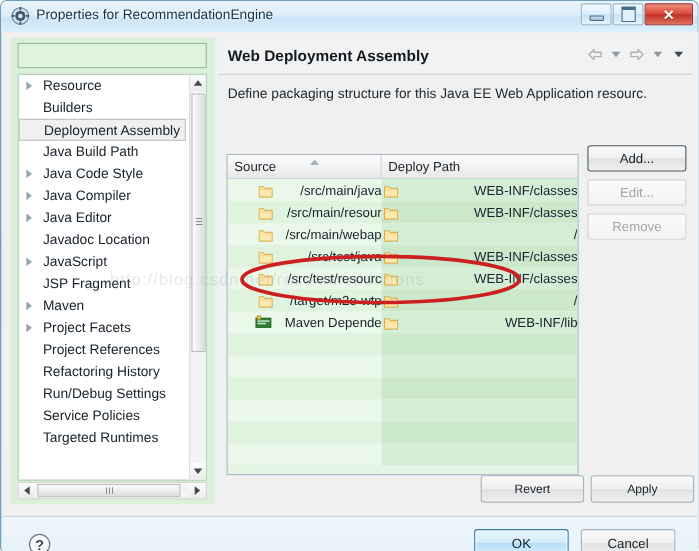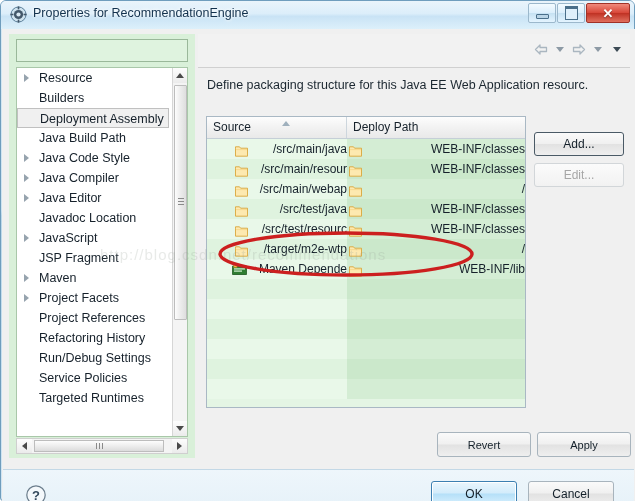--- a/index.html
+++ b/index.html
@@ -163,21 +163,21 @@
   .chev{width:0;height:0;border-top:5px solid #8d9aa5;
      border-left:4px solid transparent;border-right:4px solid transparent;}
   .chev.dark{border-top-color:#3c4a55;}
 
   .page-desc{
     position:absolute;left:9px;top:44px;font-size:12.5px;color:#1b2730;white-space:nowrap;
   }
 
   
   .table-box{
-    position:absolute;left:8px;top:82px;width:320px;height:292px;
+    position:absolute;left:8px;top:106px;width:320px;height:292px;
     border:1px solid #a9b8c4;box-sizing:border-box;background:#e4f5e4;
     overflow:hidden;
   }
   .thead{
     position:absolute;left:0;top:0;width:318px;height:22px;
     background:linear-gradient(to bottom,#fdfdfd 0%,#f2f2f2 50%,#e9e9e9 100%);
     border-bottom:1px solid #c5cfd7;box-sizing:border-box;
   }
   .th{
     position:absolute;top:0;height:21px;line-height:21px;
@@ -354,20 +354,21 @@
           </div>
           <div class="harrow r">
             <span class="tri-r"></span>
           </div>
         </div>
       </div>
 
       <div class="right-pane">
 
         <div class="page-header">
+          <div class="page-title">Web Deployment Assembly</div>
           <div class="nav-icons">
             <span class="nav-ico">
               <svg width="14" height="12" viewBox="0 0 14 12">
                 <path d="M6 1 L1.5 5.5 L6 10 L6 7.5 L12.5 7.5 L12.5 3.5 L6 3.5 Z" fill="none" stroke="#aab6c0" stroke-width="1.3" stroke-linejoin="round"></path>
               </svg>
             </span>
             <span class="nav-ico">
               <span class="chev"></span>
             </span>
             <span class="nav-ico">
@@ -520,20 +521,21 @@
               <div class="trow odd">
                 <div class="cell-bg1"></div>
                 <div class="cell-bg2"></div>
               </div>
             </div>
         </div>
 
         <div class="side-btns">
           <button class="btn primary-outline">Add...</button>
           <button class="btn disabled">Edit...</button>
+          <button class="btn disabled">Remove</button>
         </div>
 
         <div class="revert-apply">
           <button class="btn-wide" id="revert-btn">Revert</button>
           <button class="btn-wide" id="apply-btn">Apply</button>
         </div>
       </div>
 
       <div class="footer">
         <span class="help-icon">

